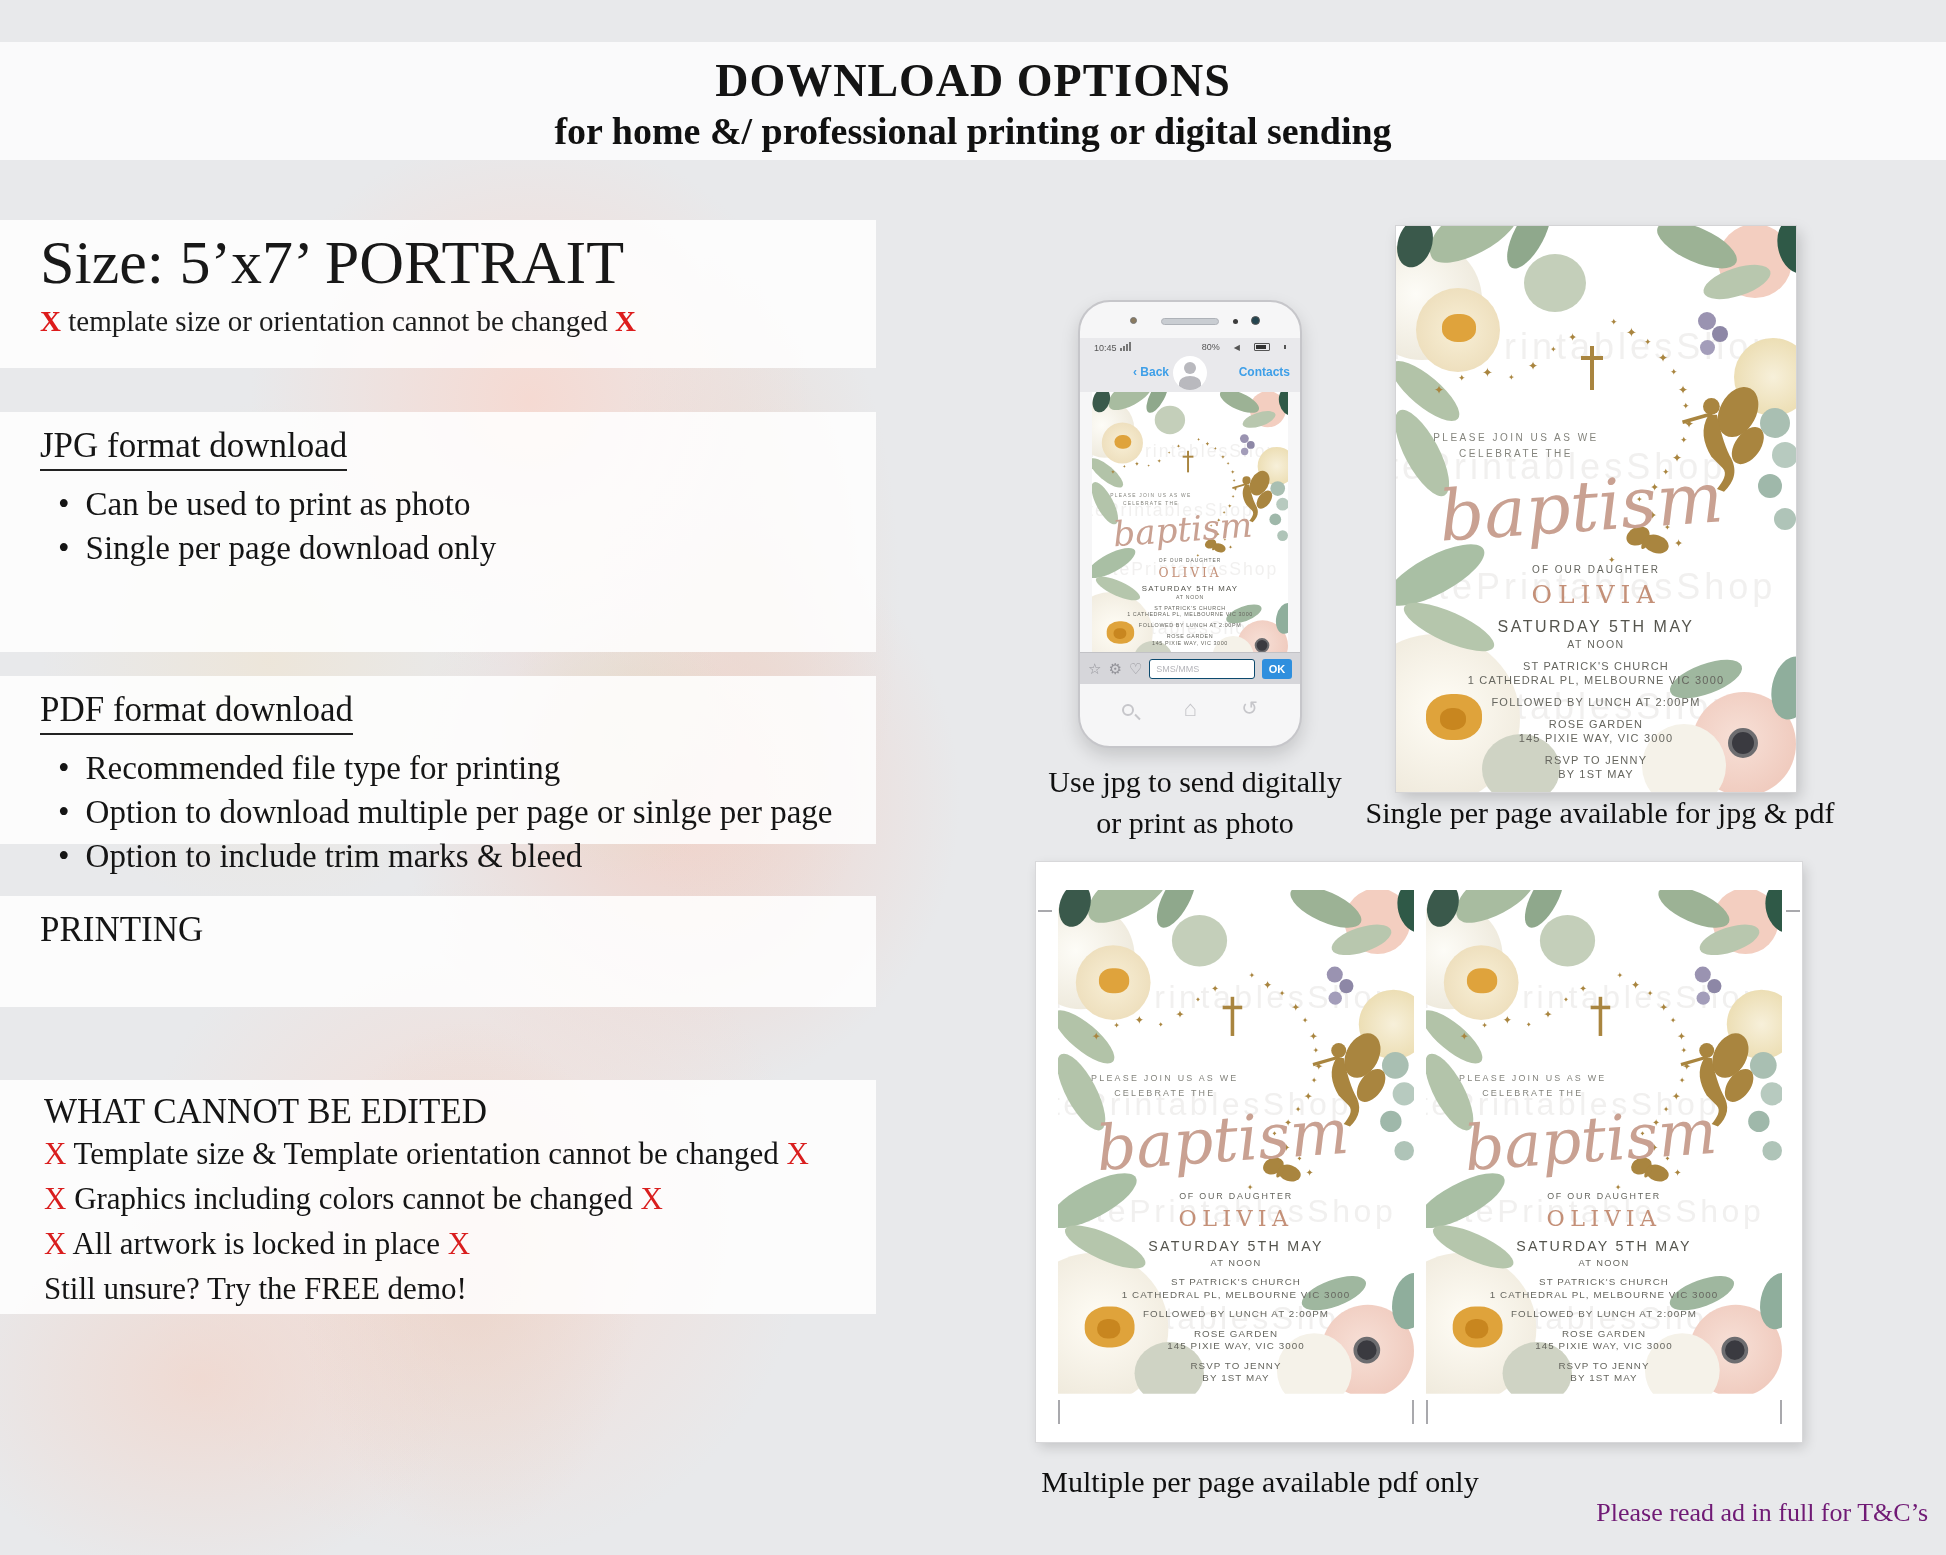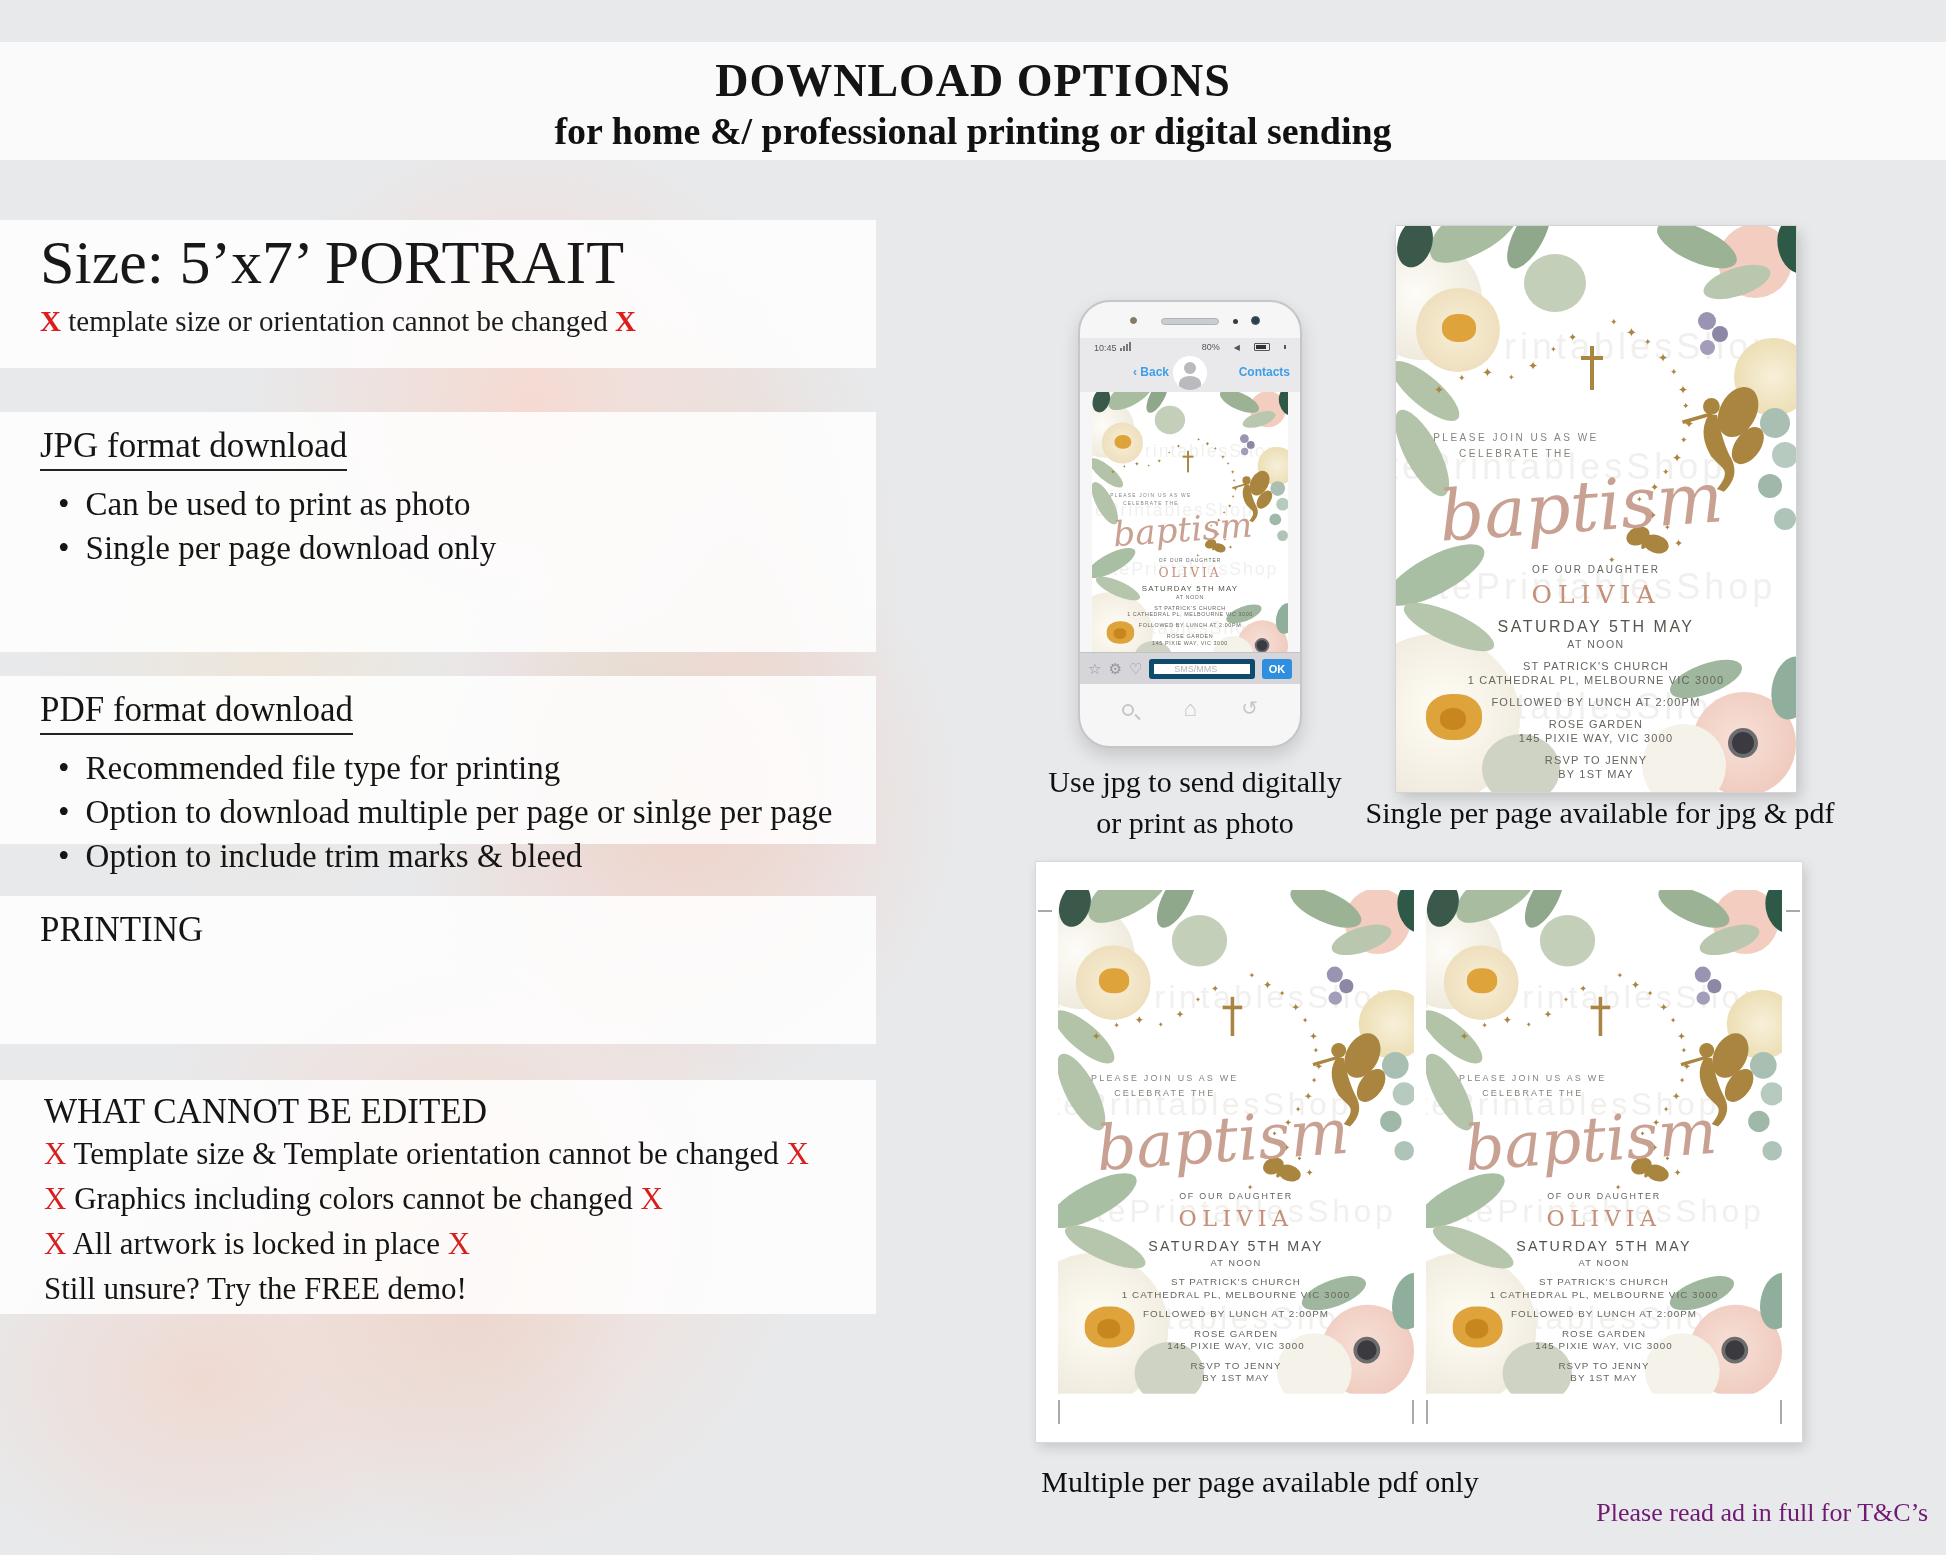--- a/index.html
+++ b/index.html
@@ -34,21 +34,21 @@
     background:rgba(255,255,255,.85); padding-left:40px;
   }
   .sec-size { top:220px; height:148px; padding-top:10px; }
   .size-title { font-size:62px; letter-spacing:0; color:#181818; line-height:1.05; }
   .size-note  { font-size:29px; margin-top:10px; color:#1c1c1c; }
   .xmark { color:#dd1c1c; font-weight:700; }
   .xmark2 { color:#d91e1e; }
 
   .sec-jpg      { top:412px;  height:240px; padding-top:14px; }
   .sec-pdf      { top:676px;  height:168px; padding-top:14px; }
-  .sec-printing { top:896px;  height:148px; padding-top:14px; }
+  .sec-printing { top:896px;  height:111px; padding-top:14px; }
   .sec-title { font-size:35px; color:#151515; display:inline-block; }
   .underlined { border-bottom:2px solid #222; padding-bottom:3px; }
   ul.bullets { list-style:none; margin-top:12px; }
   ul.bullets li {
     font-size:33px; line-height:1.33; color:#151515;
     padding-left:46px; text-indent:-28px; max-width:810px;
   }
   ul.bullets li::before { content:"\2022"; font-size:33px; margin-right:16px; }
 
   .sec-cannot { top:1080px; height:234px; padding-top:12px; padding-left:44px; }
@@ -153,21 +153,21 @@
   .ph-back { position:absolute; left:12px; top:9px; font-size:12px; font-weight:700; color:#3e9fe8;margin-left:41px; }
   .ph-contacts { position:absolute; right:10px; top:9px; font-size:12px; font-weight:700; color:#3e9fe8; }
   .ph-avatar { position:absolute; left:50%; top:0px; transform:translateX(-50%);
     width:34px; height:34px; border-radius:50%; background:#fff; overflow:hidden; }
   .av-head { position:absolute; left:50%; top:6px; transform:translateX(-50%); width:12px; height:12px; border-radius:50%; background:#b9b9be; }
   .av-body { position:absolute; left:50%; top:20px; transform:translateX(-50%); width:22px; height:14px; border-radius:50% 50% 0 0; background:#b9b9be; }
   .ph-screen { position:relative; height:260px; margin:0 12px; overflow:hidden; background:#fff; }
   .scale-phone { width:400px; height:566px; transform:scale(0.49); transform-origin:top left; }
   .ph-toolbar { display:flex; align-items:center; gap:7px; height:32px; background:#d6d6da; border-top:1px solid #c2c2c6; padding:0 8px; font-family:"Liberation Sans",sans-serif; }
   .tb-icon { font-size:15px; color:#94949a; line-height:1; }
-  .sms-input { flex:1; height:20px; background:#fff; border:5px solid #0c4a6e; border-radius:3px; font-size:9px; color:#b5b5ba; display:flex; align-items:center; padding-left:20px; }
+  .sms-input { flex:1; height:20px; background:#fff; border:1px solid #0c4a6e; border-radius:3px; font-size:9px; color:#b5b5ba; display:flex; align-items:center; padding-left:6px; }
   .ok-btn { width:30px; height:20px; background:#2f8fde; border-radius:3px; color:#fff; font-size:11px; font-weight:700; display:flex; align-items:center; justify-content:center; }
   .ph-chin { position:relative; height:64px; }
   .chin-search { position:absolute; left:42px; top:20px; width:12px; height:12px; border:2px solid #c6c6ca; border-radius:50%; }
   .chin-search::after { content:""; position:absolute; left:10px; top:10px; width:7px; height:2px; background:#c6c6ca; transform:rotate(45deg); }
   .chin-home { position:absolute; left:50%; top:14px; transform:translateX(-50%); font-size:22px; color:#c6c6ca; line-height:1; }
   .chin-back { position:absolute; right:42px; top:14px; font-size:20px; color:#c6c6ca; line-height:1; }
 
   
   .single-wrap { position:absolute; left:1396px; top:226px; width:400px; height:566px;
     box-shadow:0 0 0 1px #d4d4d6, 4px 6px 14px rgba(0,0,0,.18); }

